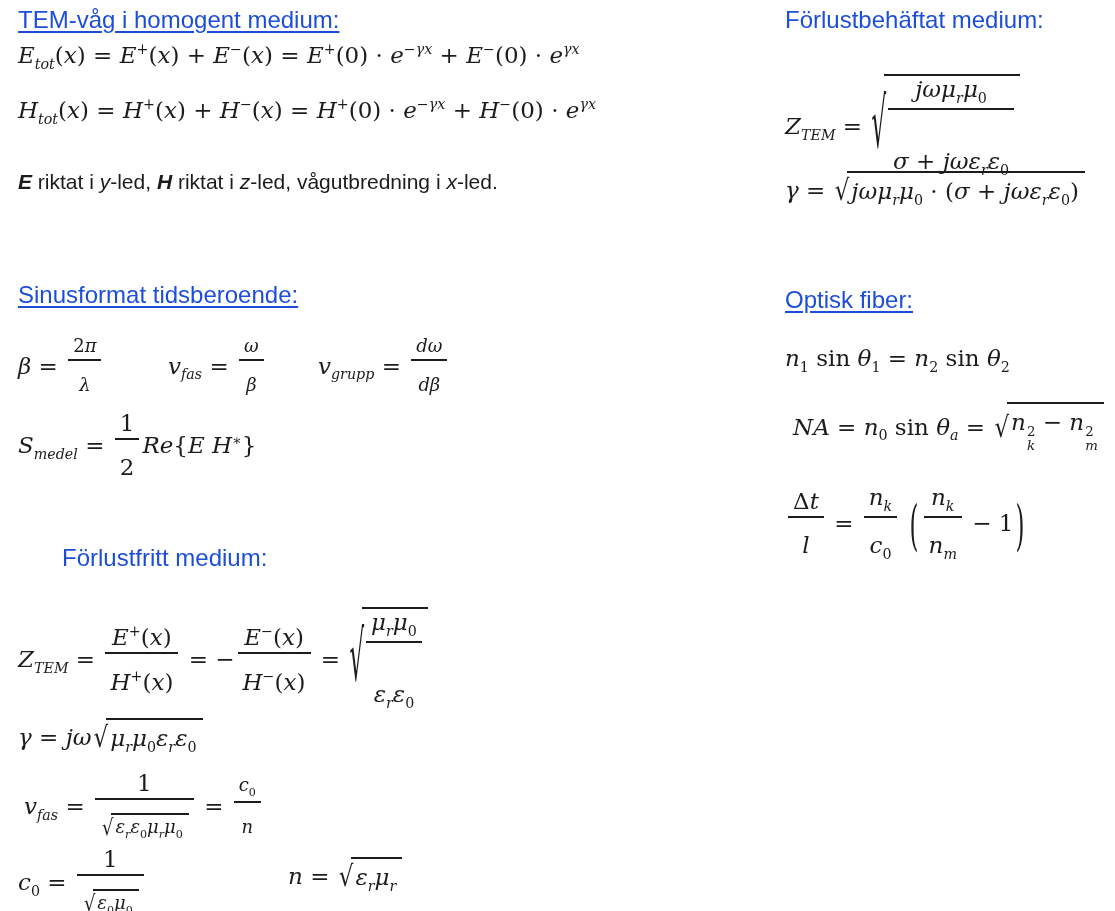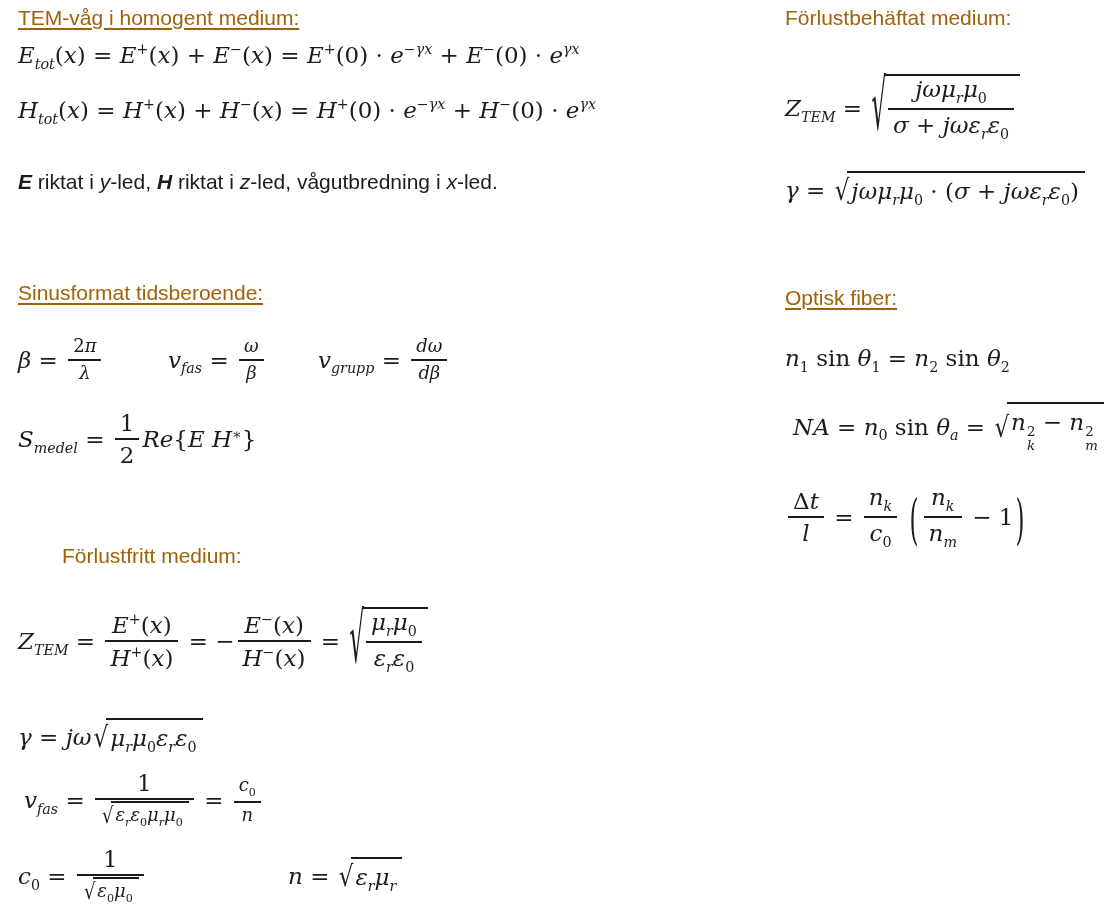--- a/index.html
+++ b/index.html
@@ -1,28 +1,28 @@
 <!DOCTYPE html>
 <html><head>
 <meta charset="utf-8">
 <style>
   html,body { margin:0; padding:0; background:#ffffff; }
   .canvas { position:relative; width:1115px; height:911px; background:#ffffff; color:#1c1c1c; overflow:hidden; }
   .block { position:absolute; white-space:nowrap; }
-  .h { font-family:"Liberation Sans", sans-serif; font-size:21px; color:#a16207; }
+  .h { font-family:"Liberation Sans", sans-serif; font-size:24px; color:#1d4ed8; }
   .h.u { text-decoration:underline; text-underline-offset:3px; }
   .note { font-family:"Liberation Sans", sans-serif; font-size:21px; }
   .f { font-family:"DejaVu Serif", serif; font-size:23px; line-height:1.4; }
   .f sup { font-size:0.62em; }
   .f sub { font-size:0.62em; }
   
   .fr { display:inline-flex; flex-direction:column; text-align:center; vertical-align:middle; margin:0 3px; transform:translateY(-2px); }
   .fr .n { display:block; padding:0 5px 2px; border-bottom:2px solid #1c1c1c; line-height:1.15; }
-  .fr .d { display:block; padding:2px 5px 0; line-height:1.15; }
-  .frv { margin:0; }
+  .fr .d { display:block; padding:2px 5px 0; line-height:1.15;margin-top:12px; }
+  .frv { margin:0;gap:24px; }
   .fsm { font-size:0.78em; }
   .sm { font-size:0.78em; }
   
   .sq { display:inline-flex; align-items:center; vertical-align:middle; margin-left:2px; transform:translateY(-1px); }
   .sq .r { line-height:1; margin-right:-2px; display:inline-block; transform:scaleY(1.25); transform-origin:50% 55%; }
   .sq .r2 { transform:scaleY(3.0); }
   .sq .v { border-top:2px solid #1c1c1c; padding:2px 6px 0 4px; }
   
   .ss { display:inline-flex; flex-direction:column; font-size:0.58em; line-height:1.05; vertical-align:-0.45em; text-align:left; margin-left:1px; }
   

